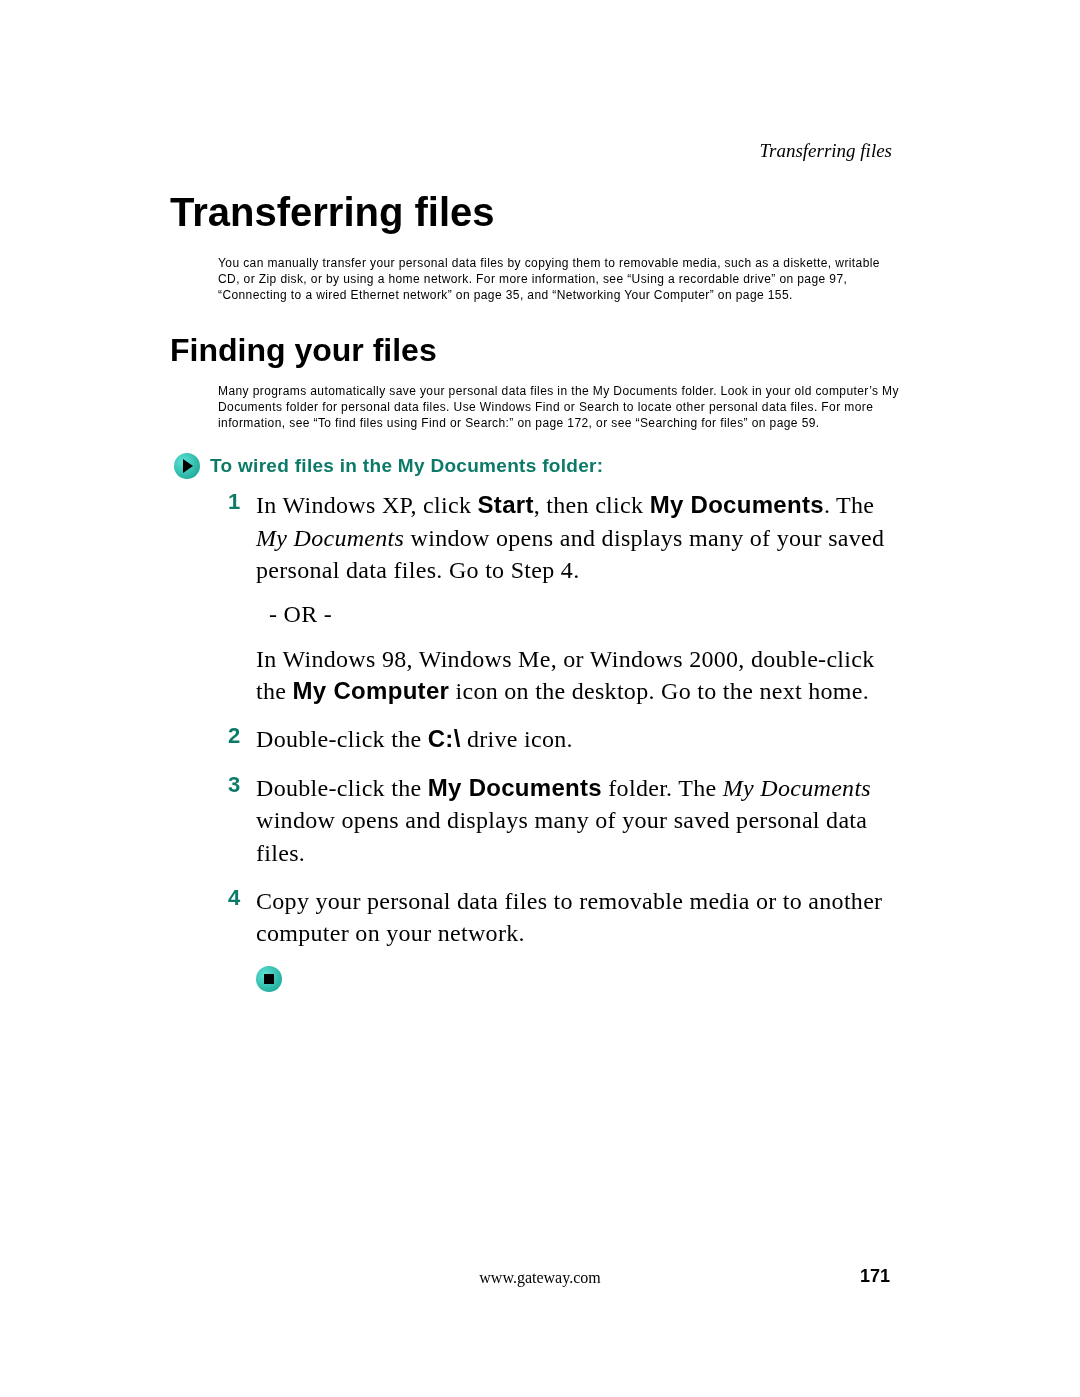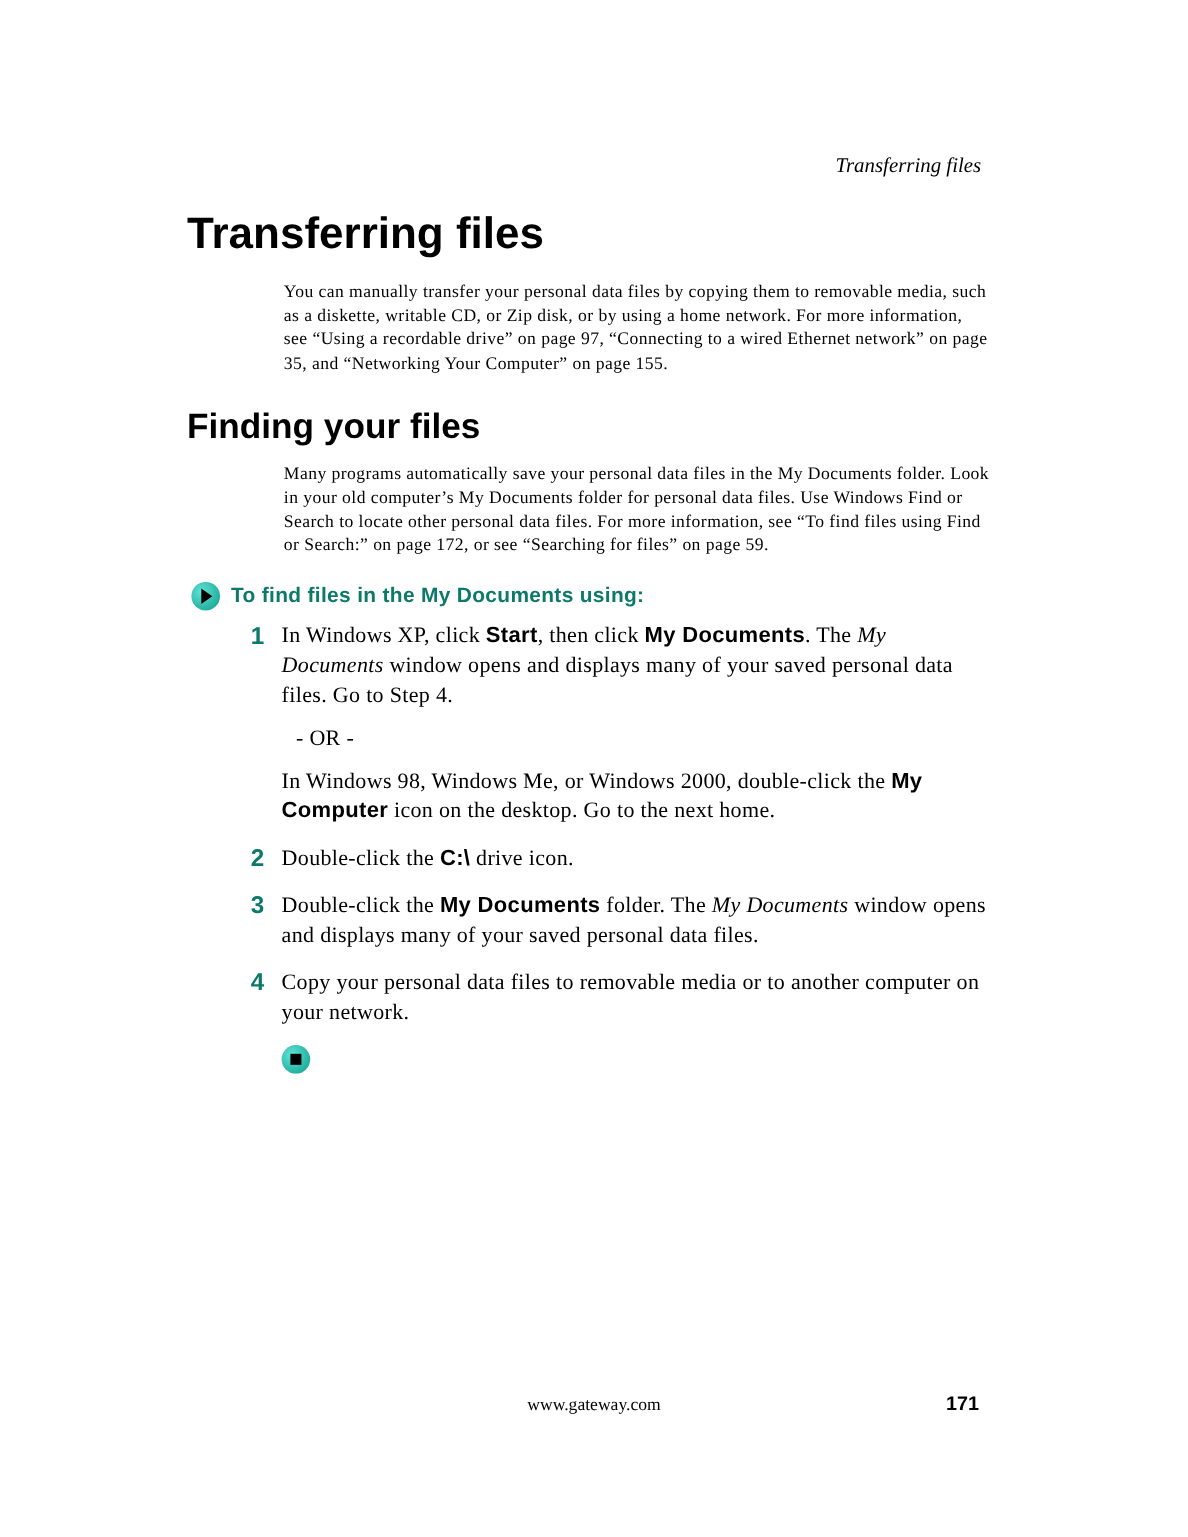--- a/index.html
+++ b/index.html
@@ -32,27 +32,26 @@
     font-family: Arial, Helvetica, sans-serif;
     font-weight: bold;
     font-size: 40px;
     margin-top: 50px;
     margin-bottom: 20px;
   }
   .body-indent {
     margin-left: 48px;
   }
   .p {
-    font-size: 16px;
+    font-size: 12px;
     line-height: 1.35;
     letter-spacing: 0.4px;
     margin-bottom: 22px;
     color: #000;
-    font-family: Liberation Serif, serif;
-    margin-left: 40px;
+    font-family: Liberation Sans, sans-serif;
   }
   .h2 {
     font-family: Arial, Helvetica, sans-serif;
     font-weight: bold;
     font-size: 32px;
     margin-top: 28px;
     margin-bottom: 14px;
   }
   .proc-row {
     display: flex;
@@ -96,21 +95,21 @@
   .step-num {
     color: #0c7a68;
     font-family: Arial, Helvetica, sans-serif;
     font-weight: bold;
     font-size: 22px;
     width: 28px;
     flex: none;
     line-height: 1.2;
   }
   .step-body {
-    font-size: 20px;
+    font-size: 24px;
     line-height: 1.35;
     letter-spacing: 0.3px;
     font-family: Georgia, serif;
   }
   .step-body .sans-b {
     font-family: Arial, Helvetica, sans-serif;
     font-weight: bold;
   }
   .step-body .ital {
     font-style: italic;
@@ -172,21 +171,21 @@
   <div class="h2">Finding your files</div>
 
   <div class="body-indent">
     <div class="p">Many programs automatically save your personal data files in the My Documents folder. Look in your old computer’s My Documents folder for personal data files. Use Windows Find or Search to locate other personal data files. For more information, see “To find files using Find or Search:” on page 172, or see “Searching for files” on page 59.</div>
   </div>
 
   <div class="proc-row">
     <div class="play-icon">
       <div class="play-tri"></div>
     </div>
-    <div class="proc-title">To find files in the My Documents using:</div>
+    <div class="proc-title">To wired files in the My Documents folder:</div>
   </div>
 
   <div class="steps">
 
     <div class="step">
       <div class="step-num">1</div>
       <div class="step-body">
         <span>In Windows XP, click </span><span class="sans-b">Start</span><span>, then click </span><span class="sans-b">My Documents</span><span>. The </span><span class="ital">My Documents</span><span> window opens and displays many of your saved personal data files. Go to Step 4.</span>
         <div class="or-line">- OR -</div>
         <span>In Windows 98, Windows Me, or Windows 2000, double-click the </span><span class="sans-b">My Computer</span><span> icon on the desktop. Go to the next home.</span>

